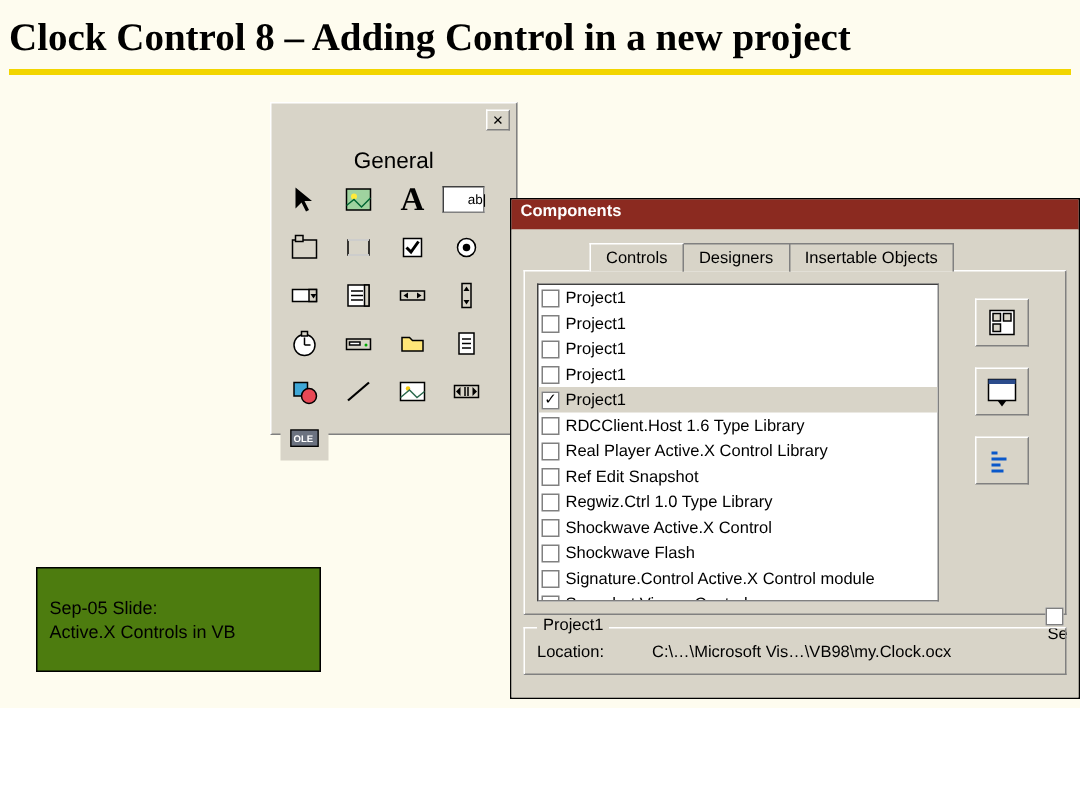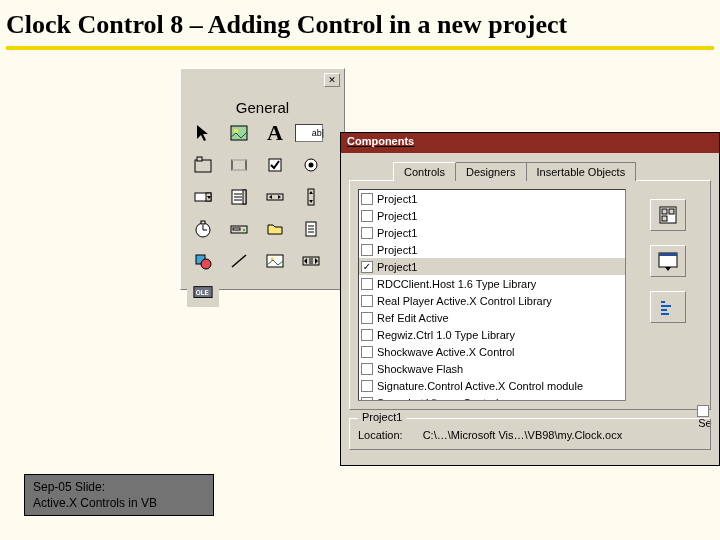--- a/index.html
+++ b/index.html
@@ -1,46 +1,46 @@
 <!DOCTYPE html>
 <html><head>
 <meta charset="utf-8">
 <style>
   html,body{margin:0;padding:0;width:720px;height:540px;overflow:hidden;font-family:"Tahoma","MS Sans Serif",sans-serif;font-size:11px;background:#fff;}
   *{box-sizing:border-box;}
-  .slide-bg{width:720px;height:540px;background:#fefcef;position:relative;}
+  .slide-bg{width:720px;height:472px;background:#fefcef;position:relative;}
   .title{font-family:"Century Schoolbook","Times New Roman",serif;font-size:26px;font-weight:bold;color:#000;padding:10px 6px 6px 6px;}
   .title-rule{height:4px;background:#f2d500;margin:0 6px 6px 6px;}
   .panel{position:absolute;background:#d8d4c8;border-top:1px solid #fff;border-left:1px solid #fff;border-right:1px solid #808080;border-bottom:1px solid #808080;}
   .toolbox{left:180px;top:68px;width:165px;height:222px;}
   .toolbox-close{position:absolute;right:4px;top:4px;width:16px;height:14px;background:#d8d4c8;border:1px solid #808080;border-top-color:#fff;border-left-color:#fff;font-size:9px;line-height:12px;text-align:center;}
   .toolbox-title-bar{height:22px;}
   .general-label{position:absolute;left:0;right:0;top:30px;text-align:center;font-size:15px;color:#000;}
   .tool-grid{position:absolute;left:6px;top:50px;right:6px;display:grid;grid-template-columns:repeat(4,32px);grid-auto-rows:28px;gap:4px;}
   .tool{width:32px;height:28px;display:flex;align-items:center;justify-content:center;font-size:14px;background:#d8d4c8;border:1px solid transparent;}
   .tool svg{width:20px;height:20px;}
-  .dlg{left:340px;top:132px;width:380px;height:334px;border:1px solid #000;text-decoration:underline;}
+  .dlg{left:340px;top:132px;width:380px;height:334px;border:1px solid #000;}
   .dlg-titlebar{height:20px;background:#8b2a20;color:#fff;padding:2px 6px;font-weight:bold;font-size:11px;}
   .dlg-body{position:absolute;left:0;top:20px;right:0;bottom:0;background:#d8d4c8;padding:8px;}
   .tabs{display:flex;gap:0;margin-bottom:0;margin-left:44px;}
   .tab{padding:3px 10px 3px 10px;border:1px solid #808080;border-bottom:none;background:#d8d4c8;font-size:11px;position:relative;top:1px;margin-right:-1px;}
   .tab.active{background:#d8d4c8;border-top-color:#fff;border-left-color:#fff;z-index:2;}
   .tab-panel{border:1px solid #808080;border-top-color:#fff;border-left-color:#fff;background:#d8d4c8;padding:8px;height:230px;display:flex;}
   .listbox{width:268px;height:212px;background:#fff;border:1px solid #808080;border-top-color:#404040;border-left-color:#404040;overflow:hidden;}
   .list-row{display:flex;align-items:center;height:17px;padding:0 2px;font-size:11px;}
   .list-row.selected{background:#d8d4c8;}
   .chk{width:12px;height:12px;border:1px solid #808080;background:#fff;margin-right:4px;display:inline-flex;align-items:center;justify-content:center;font-size:10px;line-height:10px;}
   .right-icons{margin-left:8px;flex:1;display:flex;flex-direction:column;align-items:center;gap:14px;padding-top:10px;}
   .big-icon{width:36px;height:32px;border:1px solid #808080;border-top-color:#fff;border-left-color:#fff;background:#d8d4c8;display:flex;align-items:center;justify-content:center;}
   .big-icon svg{width:22px;height:22px;}
   .dlg-se-chk{position:absolute;right:6px;bottom:36px;display:flex;align-items:center;font-size:11px;flex-direction:column;}
   .info-group{border:1px solid #808080;border-top-color:#fff;border-left-color:#fff;padding:4px 8px 8px 8px;margin-top:8px;position:relative;}
   .info-group-label{position:absolute;top:-8px;left:8px;background:#d8d4c8;padding:0 4px;font-size:11px;}
-  .info-row{display:flex;gap:20px;font-size:11px;margin-top:6px;}
-  .footer-note{position:absolute;left:24px;bottom:24px;width:190px;background:#737373;border:1px solid #000;padding:4px 8px;font-size:12px;line-height:1.35;}
+  .info-row{display:flex;gap:32px;font-size:11px;margin-top:6px;}
+  .footer-note{position:absolute;left:24px;bottom:24px;width:190px;background:#4d7c0f;border:1px solid #000;padding:18px 8px;font-size:12px;line-height:1.35;}
 </style>
 </head>
 <body>
 
 <div class="slide-bg">
   <div class="title">Clock Control 8 – Adding Control in a new project</div>
   <div class="title-rule"></div>
 
   <div class="panel toolbox">
     <div class="toolbox-title-bar"></div>
@@ -217,21 +217,21 @@
           <div class="list-row">
               <span class="chk"></span>
               <span>RDCClient.Host 1.6 Type Library</span>
             </div>
           <div class="list-row">
               <span class="chk"></span>
               <span>Real Player Active.X Control Library</span>
             </div>
           <div class="list-row">
               <span class="chk"></span>
-              <span>Ref Edit Active</span>
+              <span>Ref Edit Snapshot</span>
             </div>
           <div class="list-row">
               <span class="chk"></span>
               <span>Regwiz.Ctrl 1.0 Type Library</span>
             </div>
           <div class="list-row">
               <span class="chk"></span>
               <span>Shockwave Active.X Control</span>
             </div>
           <div class="list-row">

